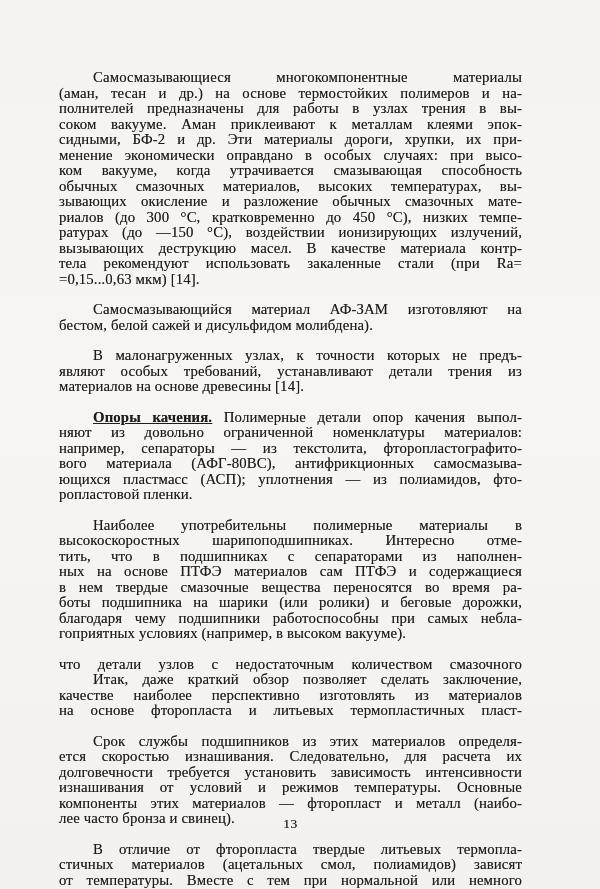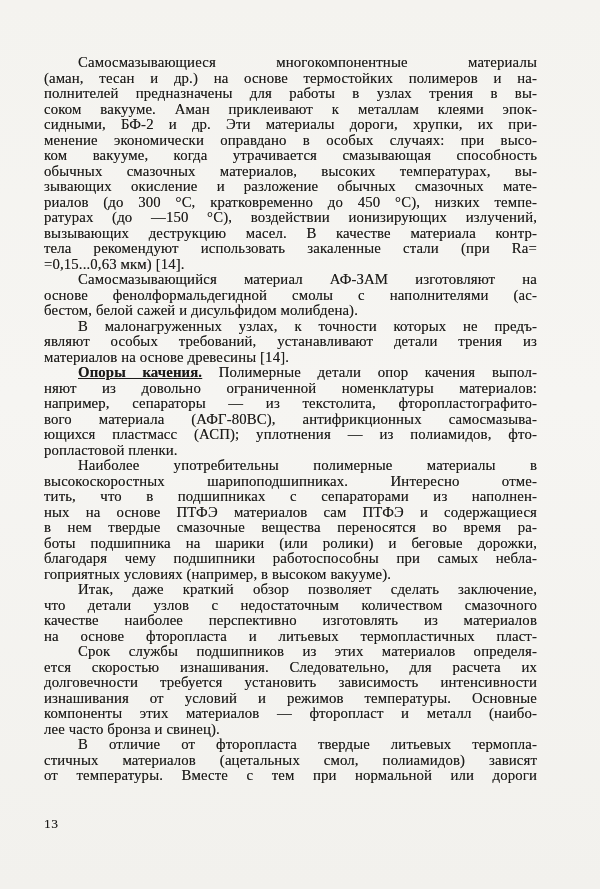--- a/index.html
+++ b/index.html
@@ -15,40 +15,40 @@
     font-family: "Liberation Serif", "DejaVu Serif", serif;
     color: #1d1c1a;
     overflow: hidden;
   }
   .text-block {
     position: absolute;
     left: 44px;
     top: 55px;
     width: 493px;
   }
-  .paragraph { margin: 0; }
+  .paragraph { margin: 15px; }
   .line {
     font-size: 14.8px;
     line-height: 15.5px;
     letter-spacing: 0.12px;
     text-align: justify;
     text-align-last: justify;
     white-space: normal;
     text-shadow: 0 0 0.4px rgba(20, 18, 16, 0.55);
   }
   .line.first { padding-left: 34px; }
   .line.last { text-align-last: left; }
   .bold { font-weight: bold; text-decoration: underline; }
   .italic { }
   .page-number {
     position: absolute;
     top: 816px;
     left: 44px;
     width: 493px;
-    text-align: left;
+    text-align: center;
     font-size: 13.5px;
     letter-spacing: 0.5px;
     text-shadow: 0 0 0.4px rgba(20, 18, 16, 0.55);
   }
 </style>
 </head>
 <body>
 
 <div class="page">
   <div class="text-block">
@@ -63,21 +63,20 @@
         <div class="line"><span>обычных смазочных материалов, высоких температурах, вы-</span></div>
         <div class="line"><span>зывающих окисление и разложение обычных смазочных мате-</span></div>
         <div class="line"><span>риалов (до 300 °С, кратковременно до 450 °С), низких темпе-</span></div>
         <div class="line"><span>ратурах (до —150 °С), воздействии ионизирующих излучений,</span></div>
         <div class="line"><span>вызывающих деструкцию масел. В качестве материала контр-</span></div>
         <div class="line"><span>тела рекомендуют использовать закаленные стали (при </span><span class="italic">Ra</span><span>=</span></div>
         <div class="line last"><span>=0,15...0,63 мкм) [14].</span></div>
       </div>
       <div class="paragraph">
         <div class="line first"><span>Самосмазывающийся материал АФ-ЗАМ изготовляют на</span></div>
-        <div class="line"><span>основе фенолформальдегидной смолы с наполнителями (ас-</span></div>
         <div class="line last"><span>бестом, белой сажей и дисульфидом молибдена).</span></div>
       </div>
       <div class="paragraph">
         <div class="line first"><span>В малонагруженных узлах, к точности которых не предъ-</span></div>
         <div class="line"><span>являют особых требований, устанавливают детали трения из</span></div>
         <div class="line last"><span>материалов на основе древесины [14].</span></div>
       </div>
       <div class="paragraph">
         <div class="line first"><span class="bold">Опоры качения.</span><span> Полимерные детали опор качения выпол-</span></div>
         <div class="line"><span>няют из довольно ограниченной номенклатуры материалов:</span></div>
@@ -90,33 +89,33 @@
         <div class="line first"><span>Наиболее употребительны полимерные материалы в</span></div>
         <div class="line"><span>высокоскоростных шарипоподшипниках. Интересно отме-</span></div>
         <div class="line"><span>тить, что в подшипниках с сепараторами из наполнен-</span></div>
         <div class="line"><span>ных на основе ПТФЭ материалов сам ПТФЭ и содержащиеся</span></div>
         <div class="line"><span>в нем твердые смазочные вещества переносятся во время ра-</span></div>
         <div class="line"><span>боты подшипника на шарики (или ролики) и беговые дорожки,</span></div>
         <div class="line"><span>благодаря чему подшипники работоспособны при самых небла-</span></div>
         <div class="line last"><span>гоприятных условиях (например, в высоком вакууме).</span></div>
       </div>
       <div class="paragraph">
+        <div class="line"><span>что детали узлов с недостаточным количеством смазочного</span></div>
         <div class="line first"><span>Итак, даже краткий обзор позволяет сделать заключение,</span></div>
-        <div class="line"><span>что детали узлов с недостаточным количеством смазочного</span></div>
         <div class="line"><span>качестве наиболее перспективно изготовлять из материалов</span></div>
         <div class="line"><span>на основе фторопласта и литьевых термопластичных пласт-</span></div>
       </div>
       <div class="paragraph">
         <div class="line first"><span>Срок службы подшипников из этих материалов определя-</span></div>
         <div class="line"><span>ется скоростью изнашивания. Следовательно, для расчета их</span></div>
         <div class="line"><span>долговечности требуется установить зависимость интенсивности</span></div>
         <div class="line"><span>изнашивания от условий и режимов температуры. Основные</span></div>
         <div class="line"><span>компоненты этих материалов — фторопласт и металл (наибо-</span></div>
         <div class="line last"><span>лее часто бронза и свинец).</span></div>
       </div>
       <div class="paragraph">
         <div class="line first"><span>В отличие от фторопласта твердые литьевых термопла-</span></div>
         <div class="line"><span>стичных материалов (ацетальных смол, полиамидов) зависят</span></div>
-        <div class="line"><span>от температуры. Вместе с тем при нормальной или дороги</span></div>
+        <div class="line"><span>от температуры. Вместе с тем при нормальной или немного</span></div>
       </div>
     </div>
   <div class="page-number">13</div>
 </div>
 
 </body></html>

